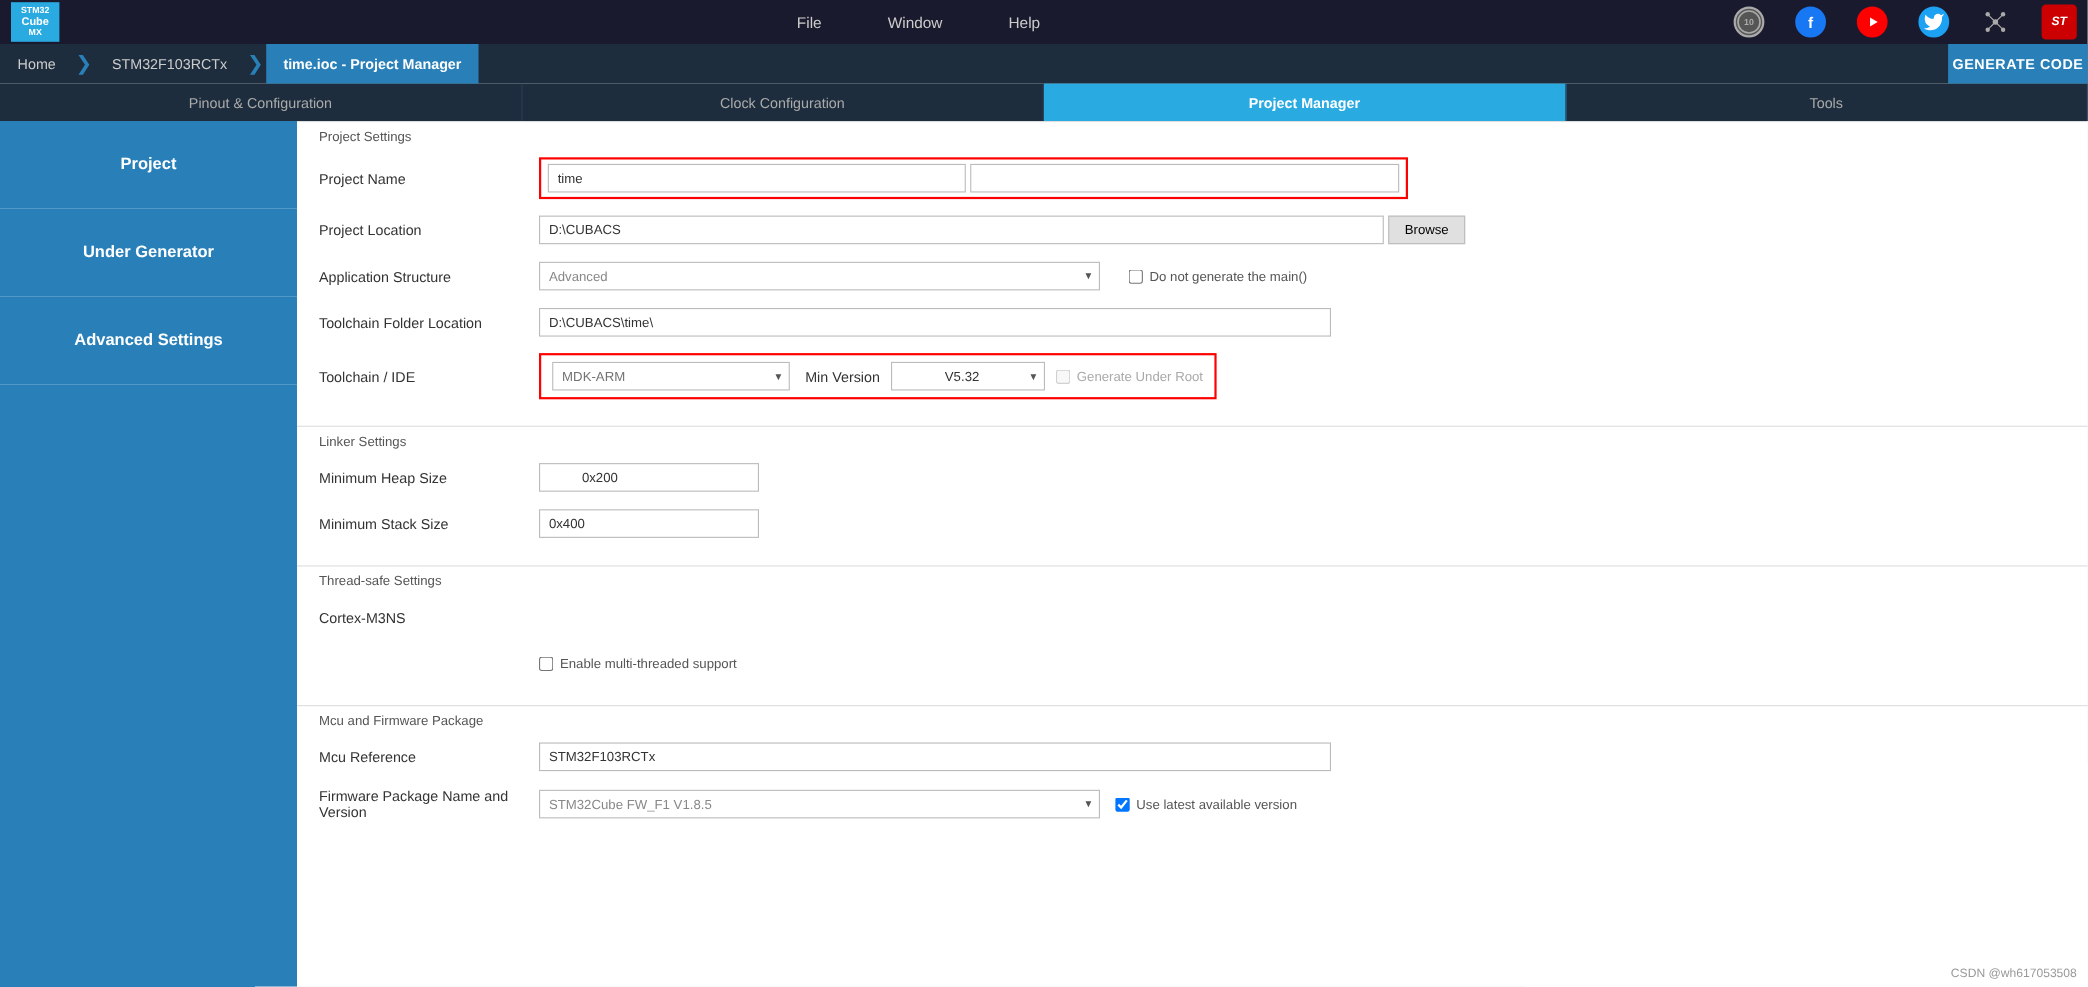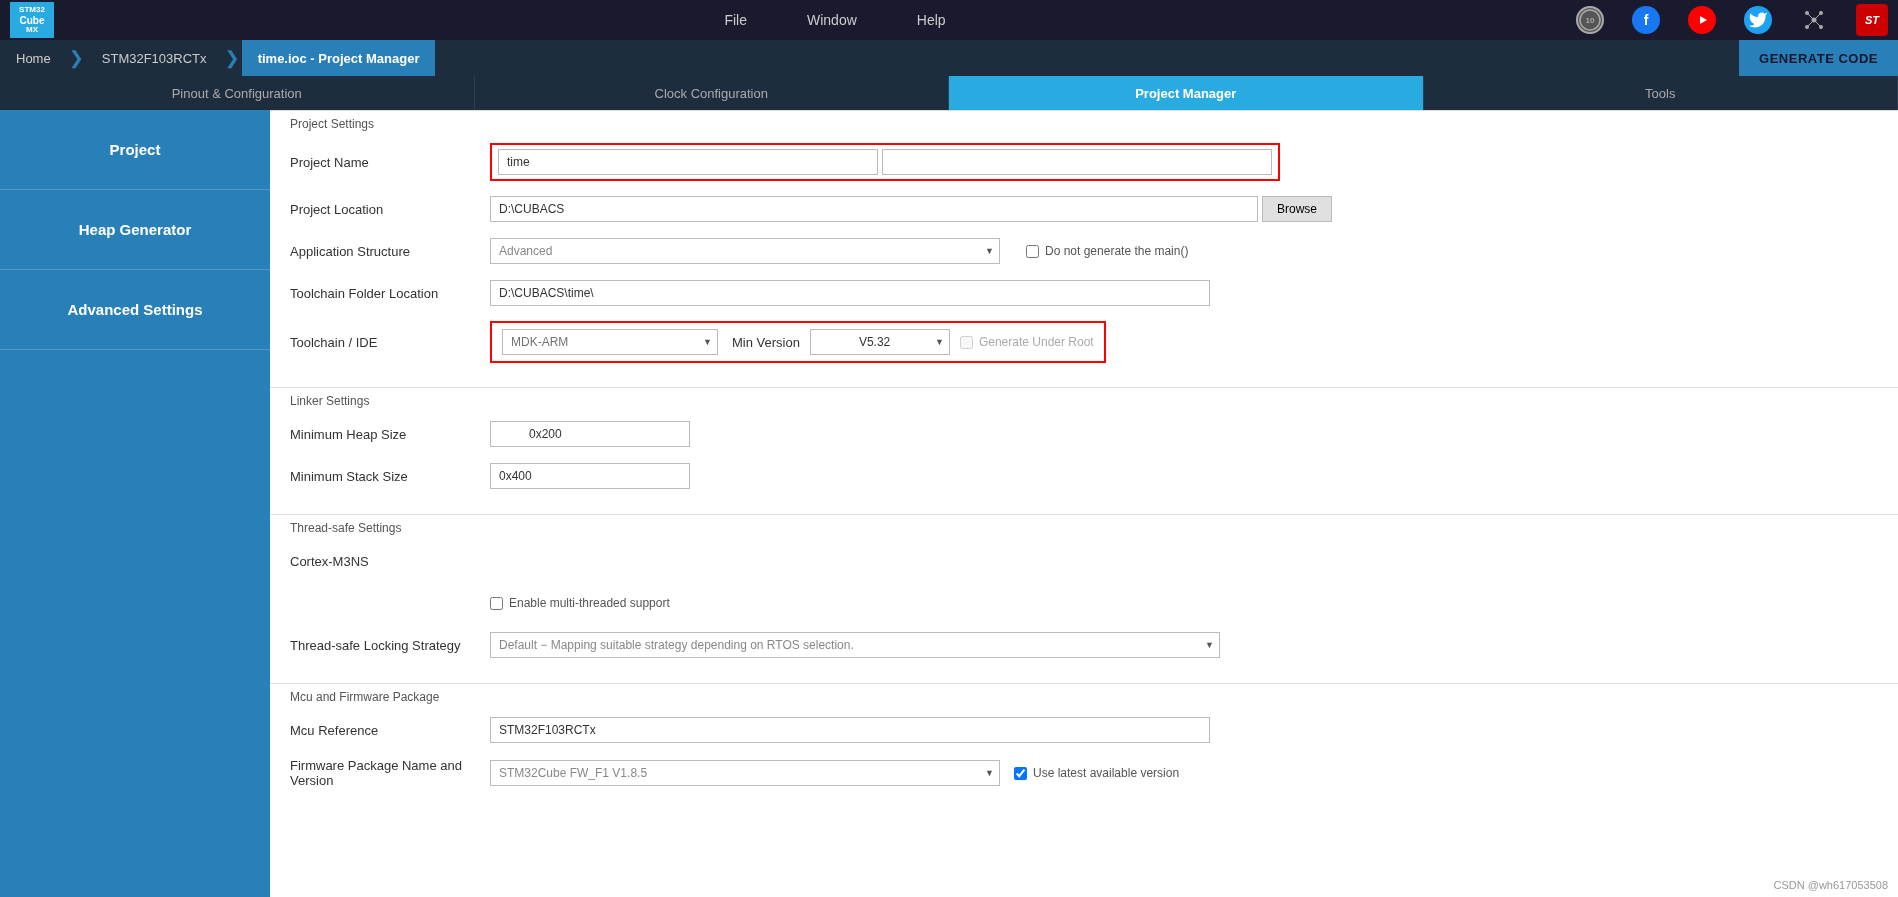--- a/index.html
+++ b/index.html
@@ -93,24 +93,24 @@
       font-weight: bold;
     }
     .breadcrumb-arrow {
       color: #2980b9;
       font-size: 18px;
       margin: 0 2px;
     }
     .generate-btn {
       margin-left: auto;
       background: #2980b9;
-      color: #0f172a;
+      color: #ffffff;
       font-weight: bold;
       border: none;
-      padding: 8px 20px;
+      padding: 8px 4px;
       cursor: pointer;
       font-size: 13px;
       height: 36px;
       letter-spacing: 0.5px;
     }
 
     
     .tab-bar {
       display: flex;
       background: #1e2d3d;
@@ -342,21 +342,21 @@
   </div>
 </div>
 
 <div class="main-layout">
 
   <div class="sidebar">
     <div class="sidebar-item">
       <span>Project</span>
     </div>
     <div class="sidebar-item">
-      <span>Heap Generator</span>
+      <span>Under Generator</span>
     </div>
     <div class="sidebar-item">
       <span>Advanced Settings</span>
     </div>
   </div>
 
   <div class="content-area">
 
     <div class="section-group-title">
       <span>Project Settings</span>
@@ -445,28 +445,20 @@
       <div class="form-row">
         <span style="font-size:13px; color:#333;">Cortex-M3NS</span>
       </div>
       <div class="form-row">
         <span style="width:200px; display:inline-block;"></span>
         <label class="checkbox-label">
           <input type="checkbox" style="">
           <span>Enable multi-threaded support</span>
         </label>
       </div>
-      <div class="form-row">
-        <span class="form-label">Thread-safe Locking Strategy</span>
-        <div class="select-wrapper">
-          <select class="form-select" style="width: 730px; color:#888;">
-            <option>Default − Mapping suitable strategy depending on RTOS selection.</option>
-          </select>
-        </div>
-      </div>
     </div>
 
     <div class="section-group-title">
       <span>Mcu and Firmware Package</span>
     </div>
     <div class="form-area">
       <div class="form-row">
         <span class="form-label">Mcu Reference</span>
         <input type="text" class="form-input" style="width: 720px; border: 1px solid rgb(187, 187, 187);" value="STM32F103RCTx">
       </div>

